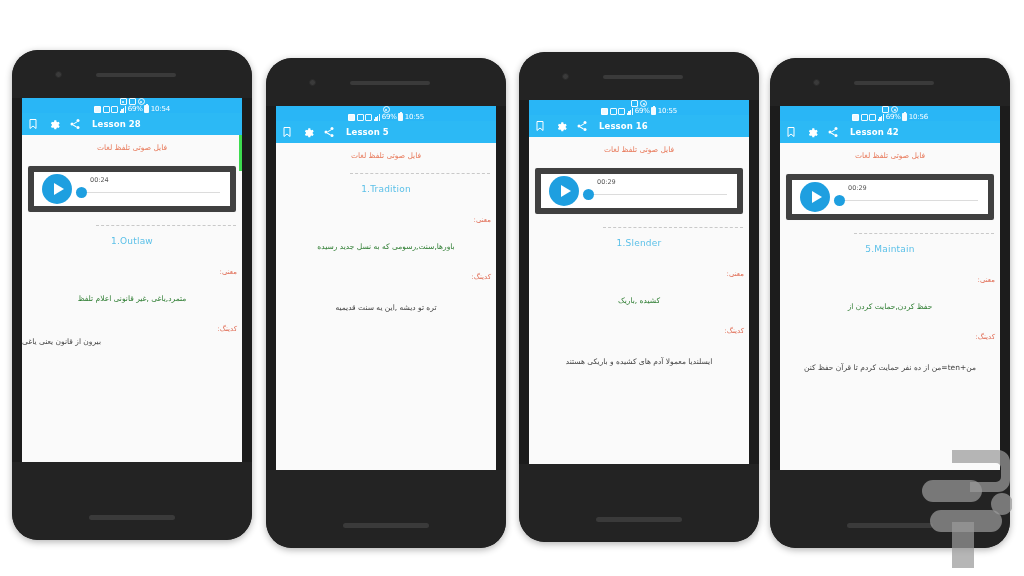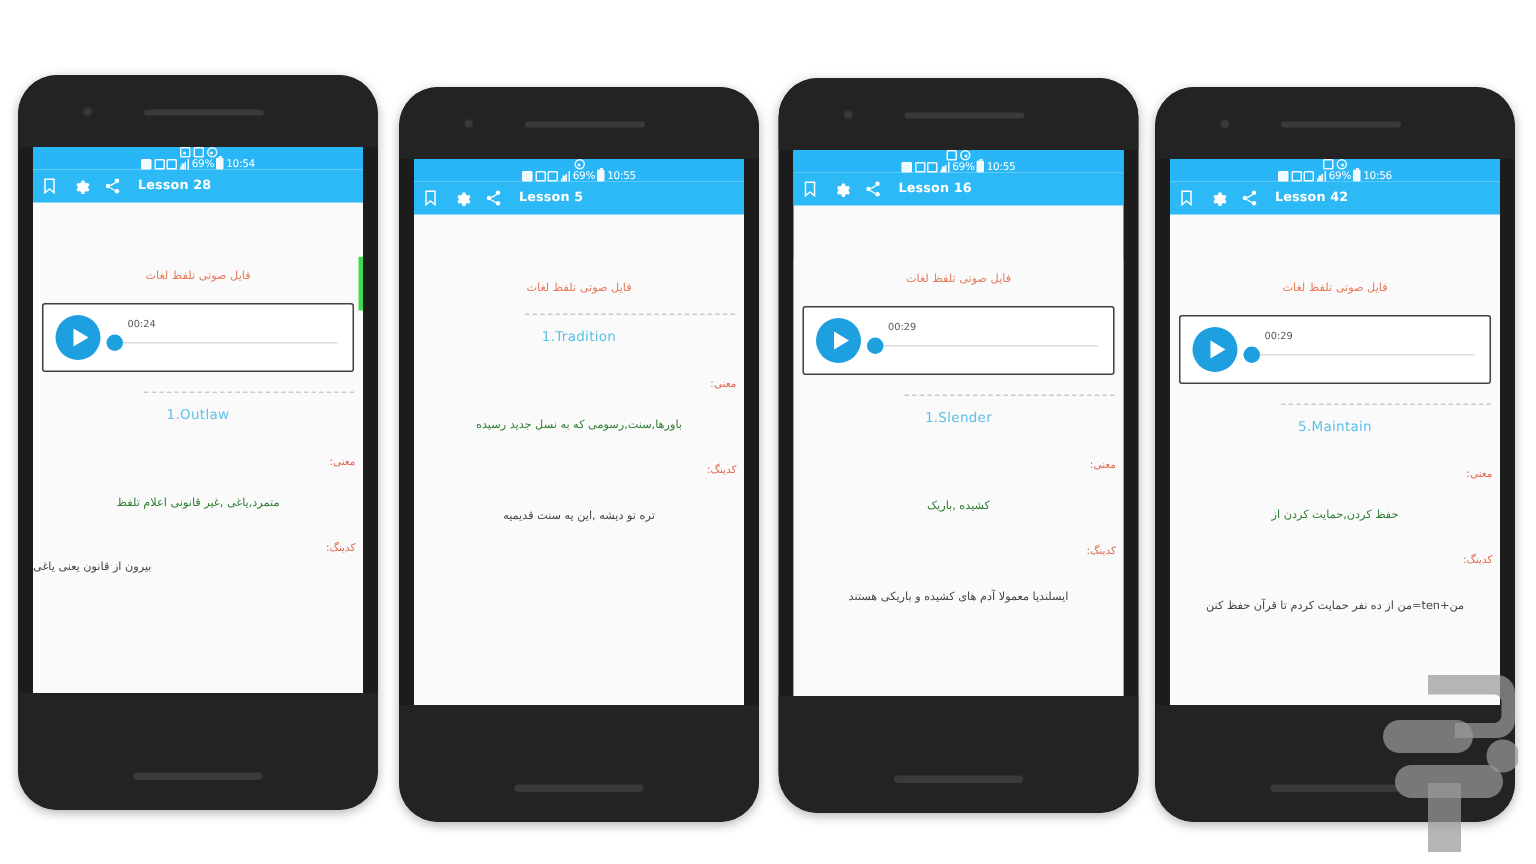--- a/index.html
+++ b/index.html
@@ -132,33 +132,32 @@
   .tb-icon { width: 12px; height: 12px; display:block; }
   .tb-icon svg { width: 12px; height: 12px; display:block; }
 
   
   .content {
     position: relative;
     height: 327px;
     background: #fafafa;
     padding: 0;
     overflow: hidden;
-    margin-top: 36px;
   }
   .audio-head {
     text-align: center;
     color: #e8795a;
     font-size: 7.5px;
     padding: 8px 0 0 0;
     direction: rtl;
   }
   .player-card {
     margin: 14px 6px 0 6px;
     background: #ffffff;
-    border: 1px solid #404040;
+    border: 6px solid #404040;
     border-radius: 2px;
     height: 46px;
     display: flex;
     align-items: center;
     box-shadow: 0 0 2px rgba(0,0,0,0.04);
     position: relative;
   }
   .play-btn {
     width: 30px; height: 30px; border-radius: 50%;
     background: #1e9fe0;

